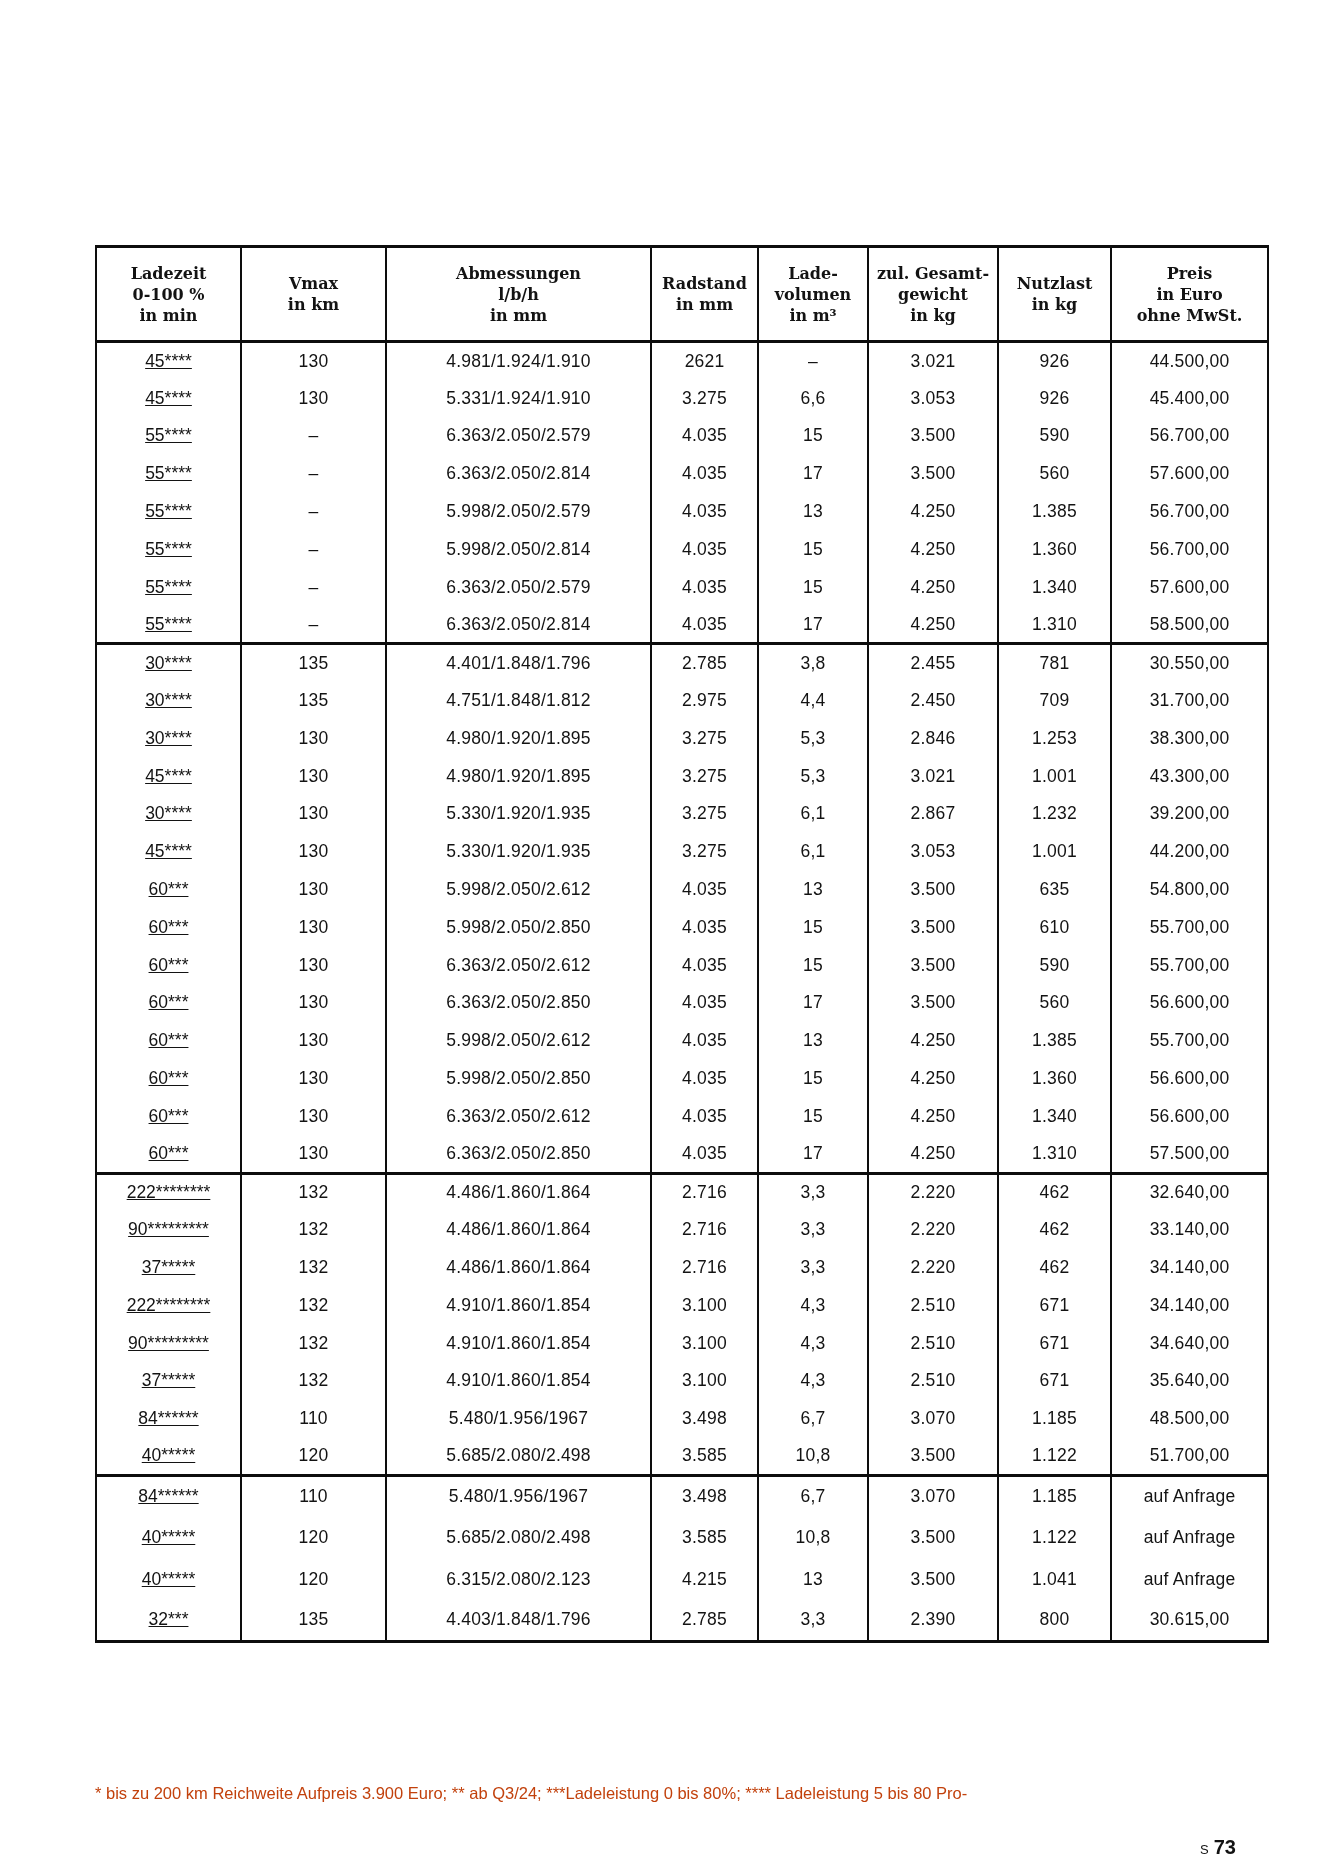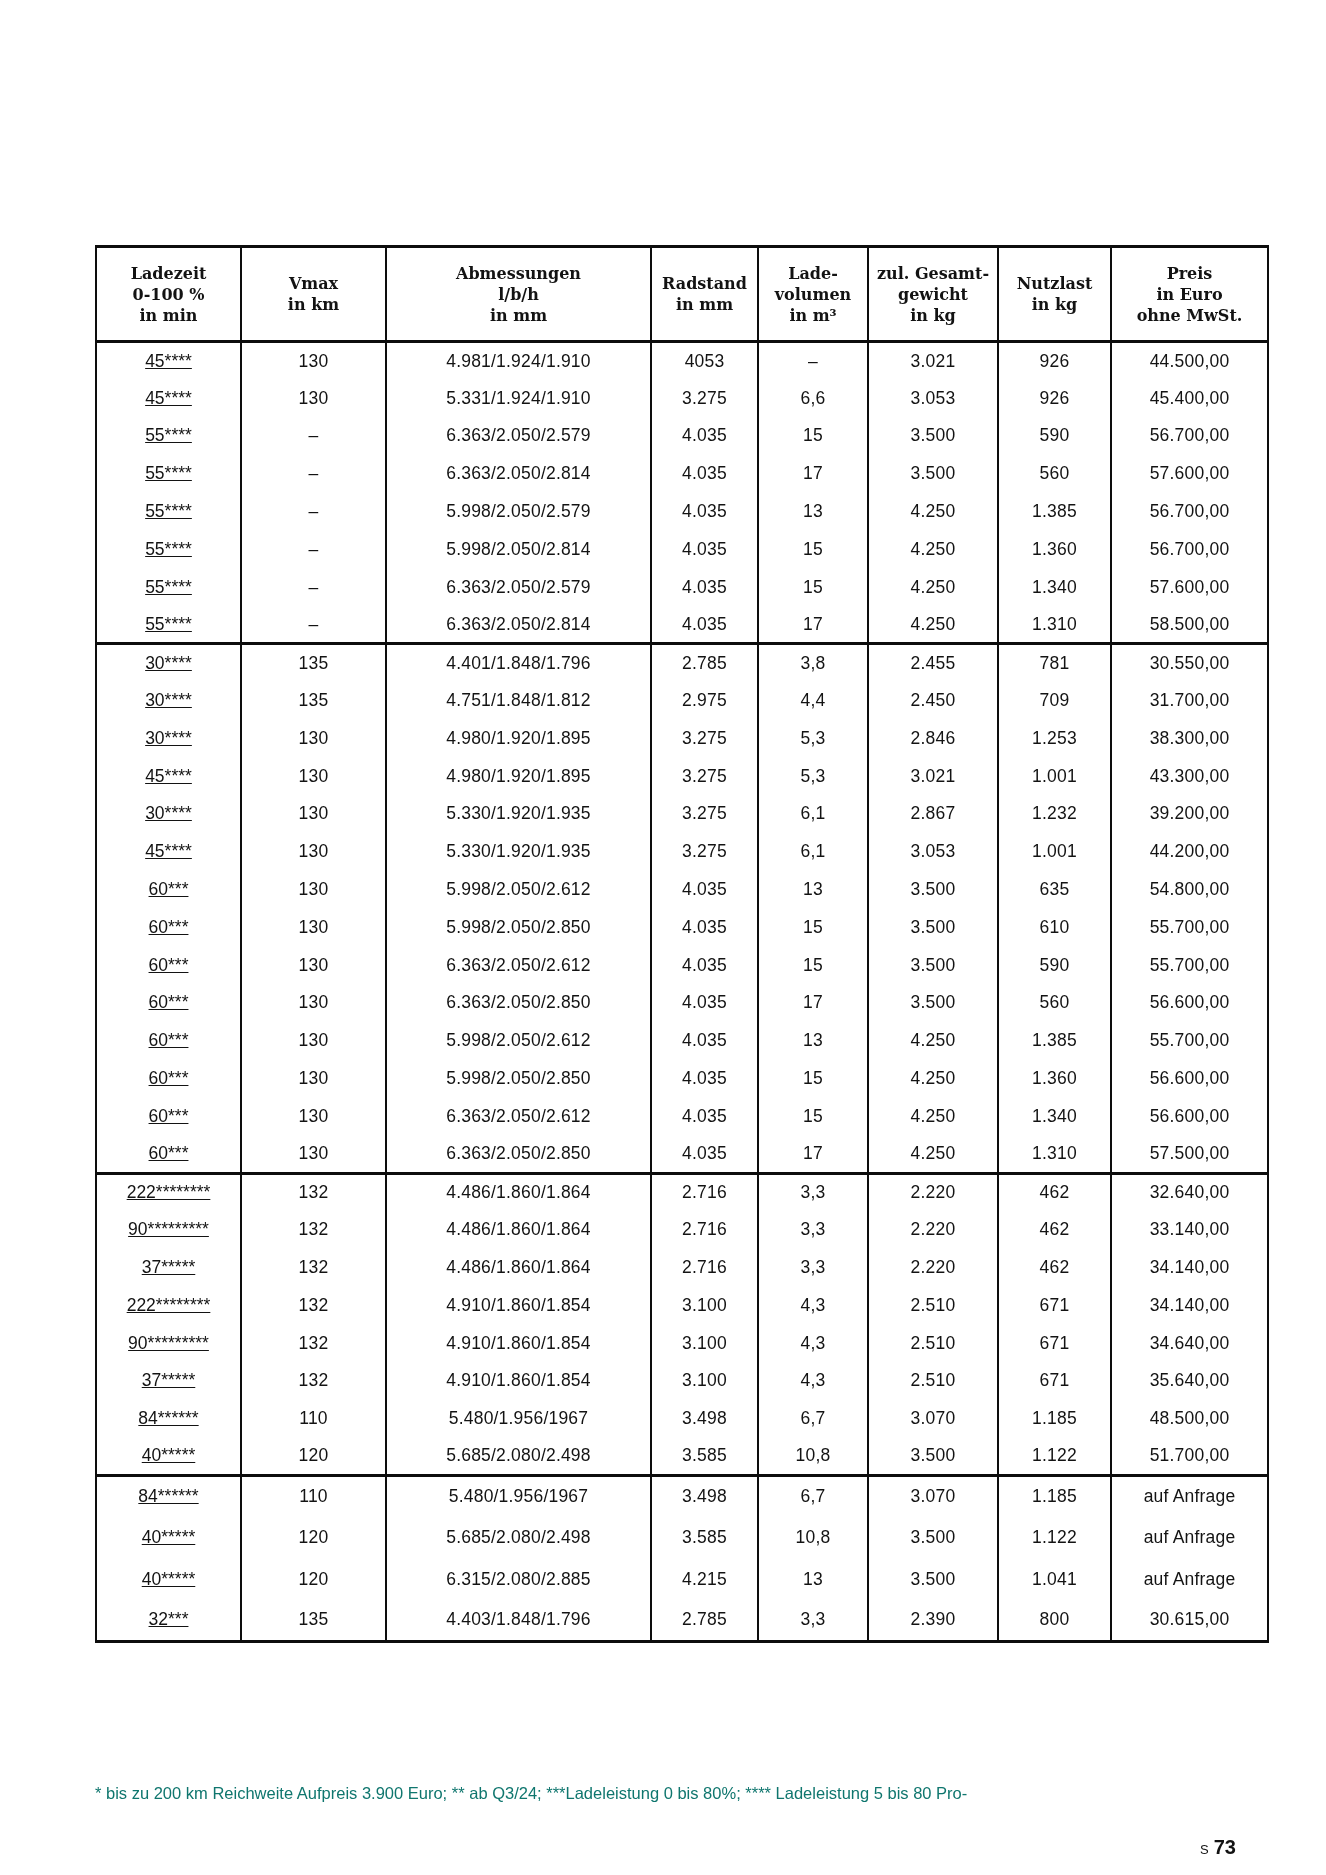--- a/index.html
+++ b/index.html
@@ -51,21 +51,21 @@
   .spec-table tbody tr.tall td { height: 41.5px; }
   .spec-table tbody td.col-ladezeit { letter-spacing: 0; text-decoration: underline; }
 
   .footnote {
     position: absolute;
     left: 95px;
     top: 1782px;
     width: 940px;
     font-size: 16.5px;
     line-height: 23.5px;
-    color: #0f766e;
+    color: #c2410c;
   }
   .page-number {
     position: absolute;
     right: 90px;
     top: 1836px;
     text-align: left;
   }
   .page-number .pn-prefix {
     font-size: 13px;
     letter-spacing: 1px;
@@ -131,21 +131,21 @@
           <div class="hline">in Euro</div>
           <div class="hline">ohne MwSt.</div>
         </th>
       </tr>
     </thead>
     <tbody id="table-body">
         <tr>
           <td class="col-ladezeit">45****</td>
           <td class="col-vmax">130</td>
           <td class="col-abmessungen">4.981/1.924/1.910</td>
-          <td class="col-radstand">4053</td>
+          <td class="col-radstand">2621</td>
           <td class="col-ladevolumen">–</td>
           <td class="col-gesamtgewicht">3.021</td>
           <td class="col-nutzlast">926</td>
           <td class="col-preis">44.500,00</td>
         </tr>
         <tr>
           <td class="col-ladezeit">45****</td>
           <td class="col-vmax">130</td>
           <td class="col-abmessungen">5.331/1.924/1.910</td>
           <td class="col-radstand">3.275</td>
@@ -450,21 +450,21 @@
           <td class="col-abmessungen">5.685/2.080/2.498</td>
           <td class="col-radstand">3.585</td>
           <td class="col-ladevolumen">10,8</td>
           <td class="col-gesamtgewicht">3.500</td>
           <td class="col-nutzlast">1.122</td>
           <td class="col-preis">auf Anfrage</td>
         </tr>
         <tr class="tall">
           <td class="col-ladezeit">40*****</td>
           <td class="col-vmax">120</td>
-          <td class="col-abmessungen">6.315/2.080/2.885</td>
+          <td class="col-abmessungen">6.315/2.080/2.123</td>
           <td class="col-radstand">4.215</td>
           <td class="col-ladevolumen">13</td>
           <td class="col-gesamtgewicht">3.500</td>
           <td class="col-nutzlast">1.041</td>
           <td class="col-preis">auf Anfrage</td>
         </tr>
         <tr class="tall">
           <td class="col-ladezeit">32***</td>
           <td class="col-vmax">135</td>
           <td class="col-abmessungen">4.403/1.848/1.796</td>

